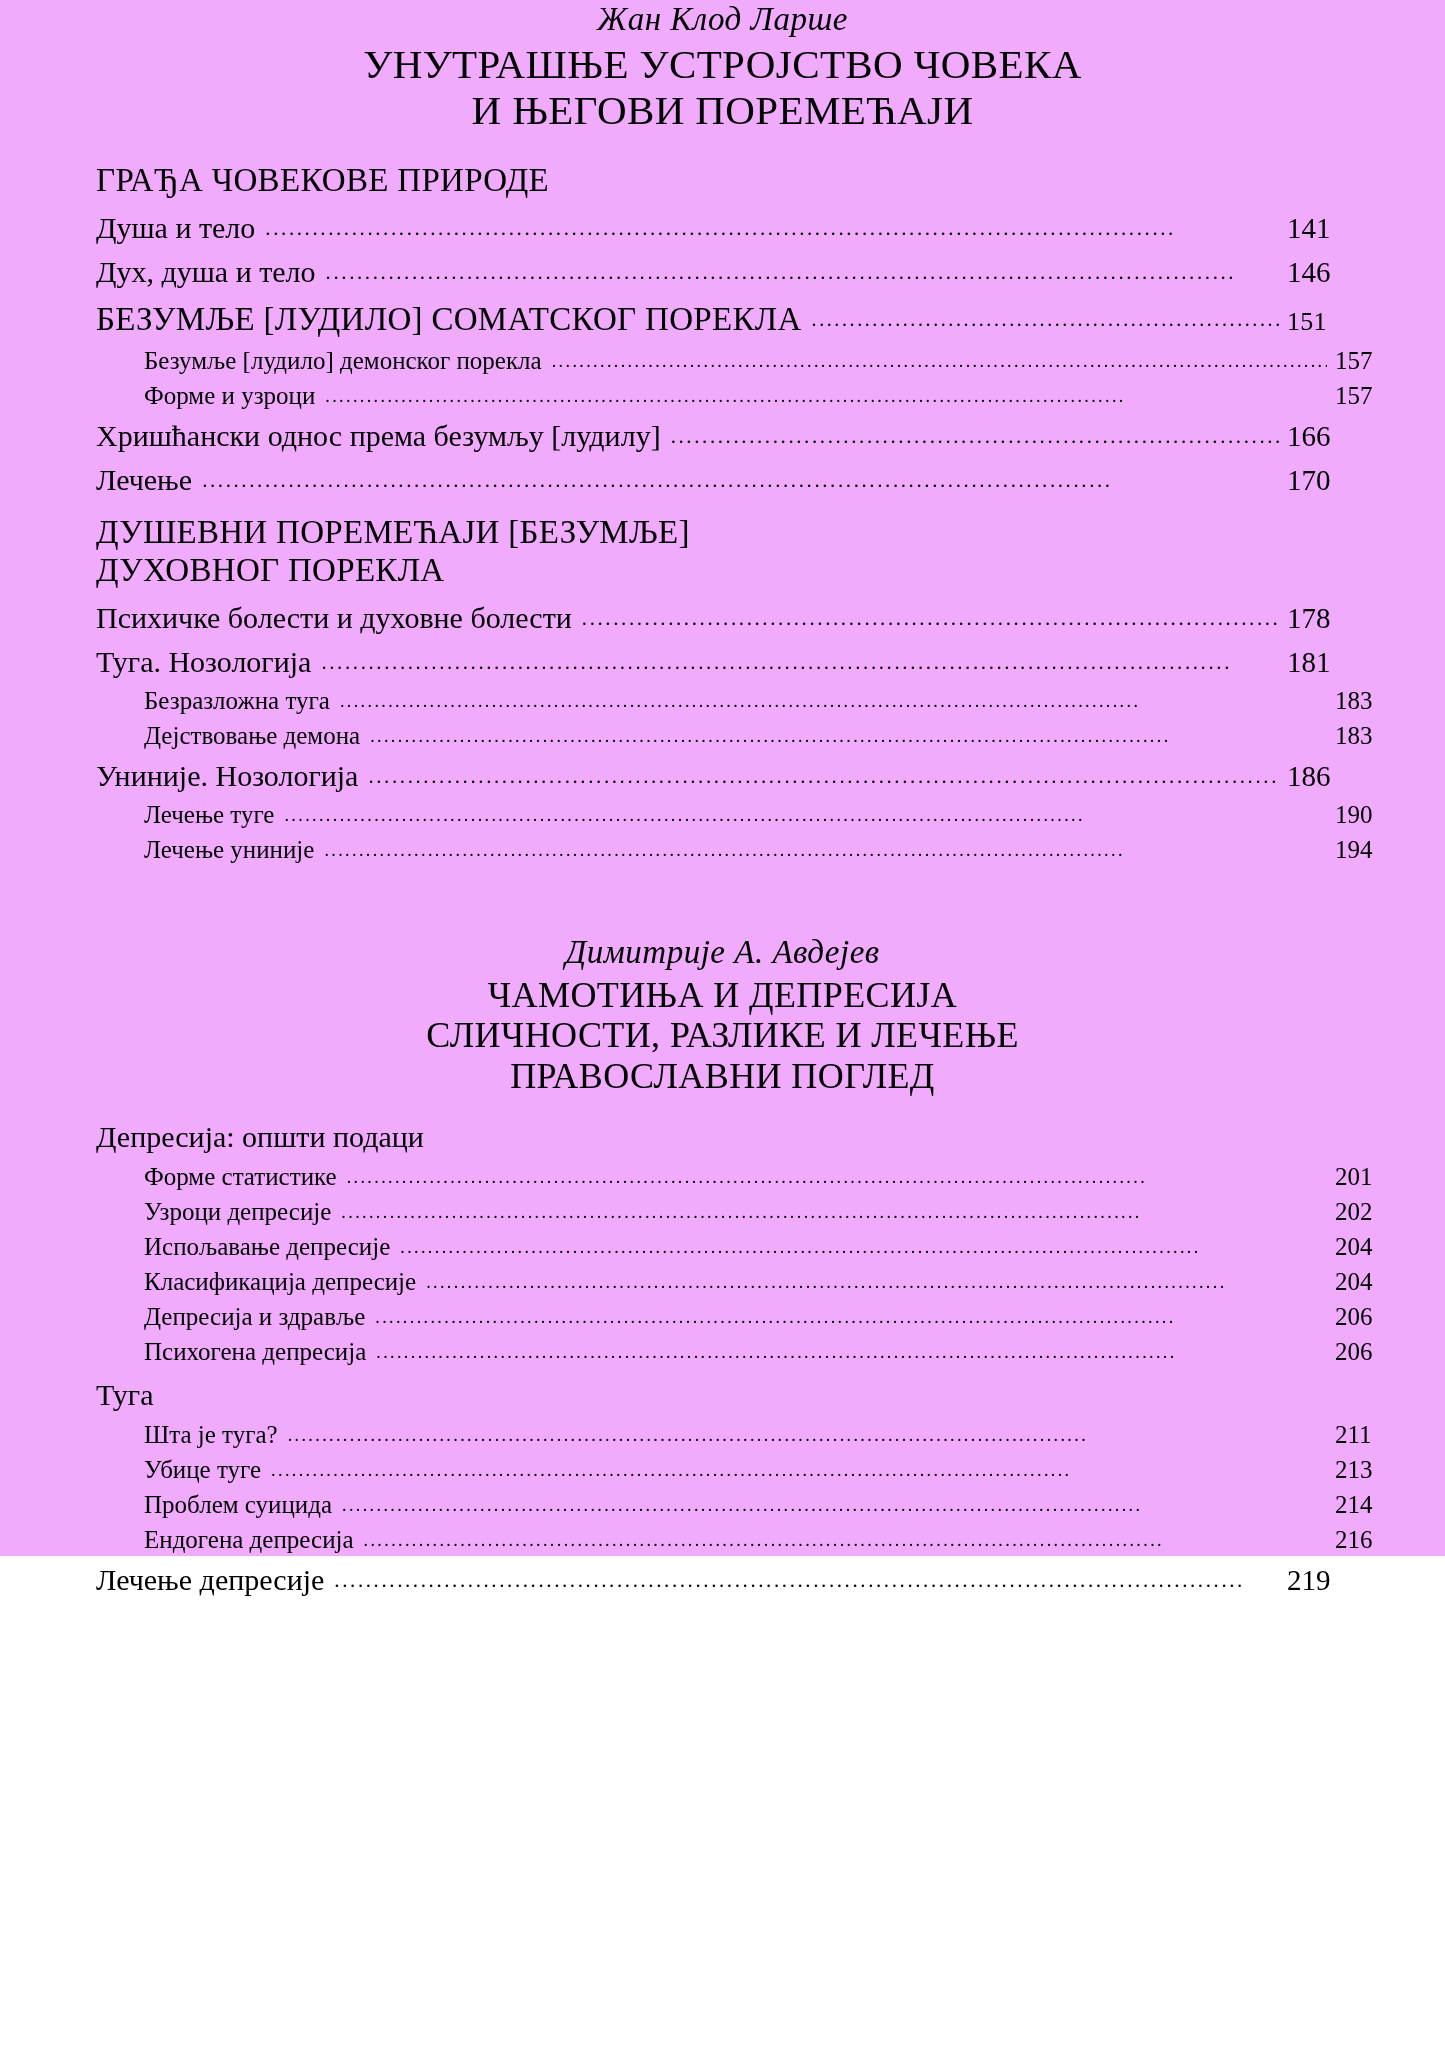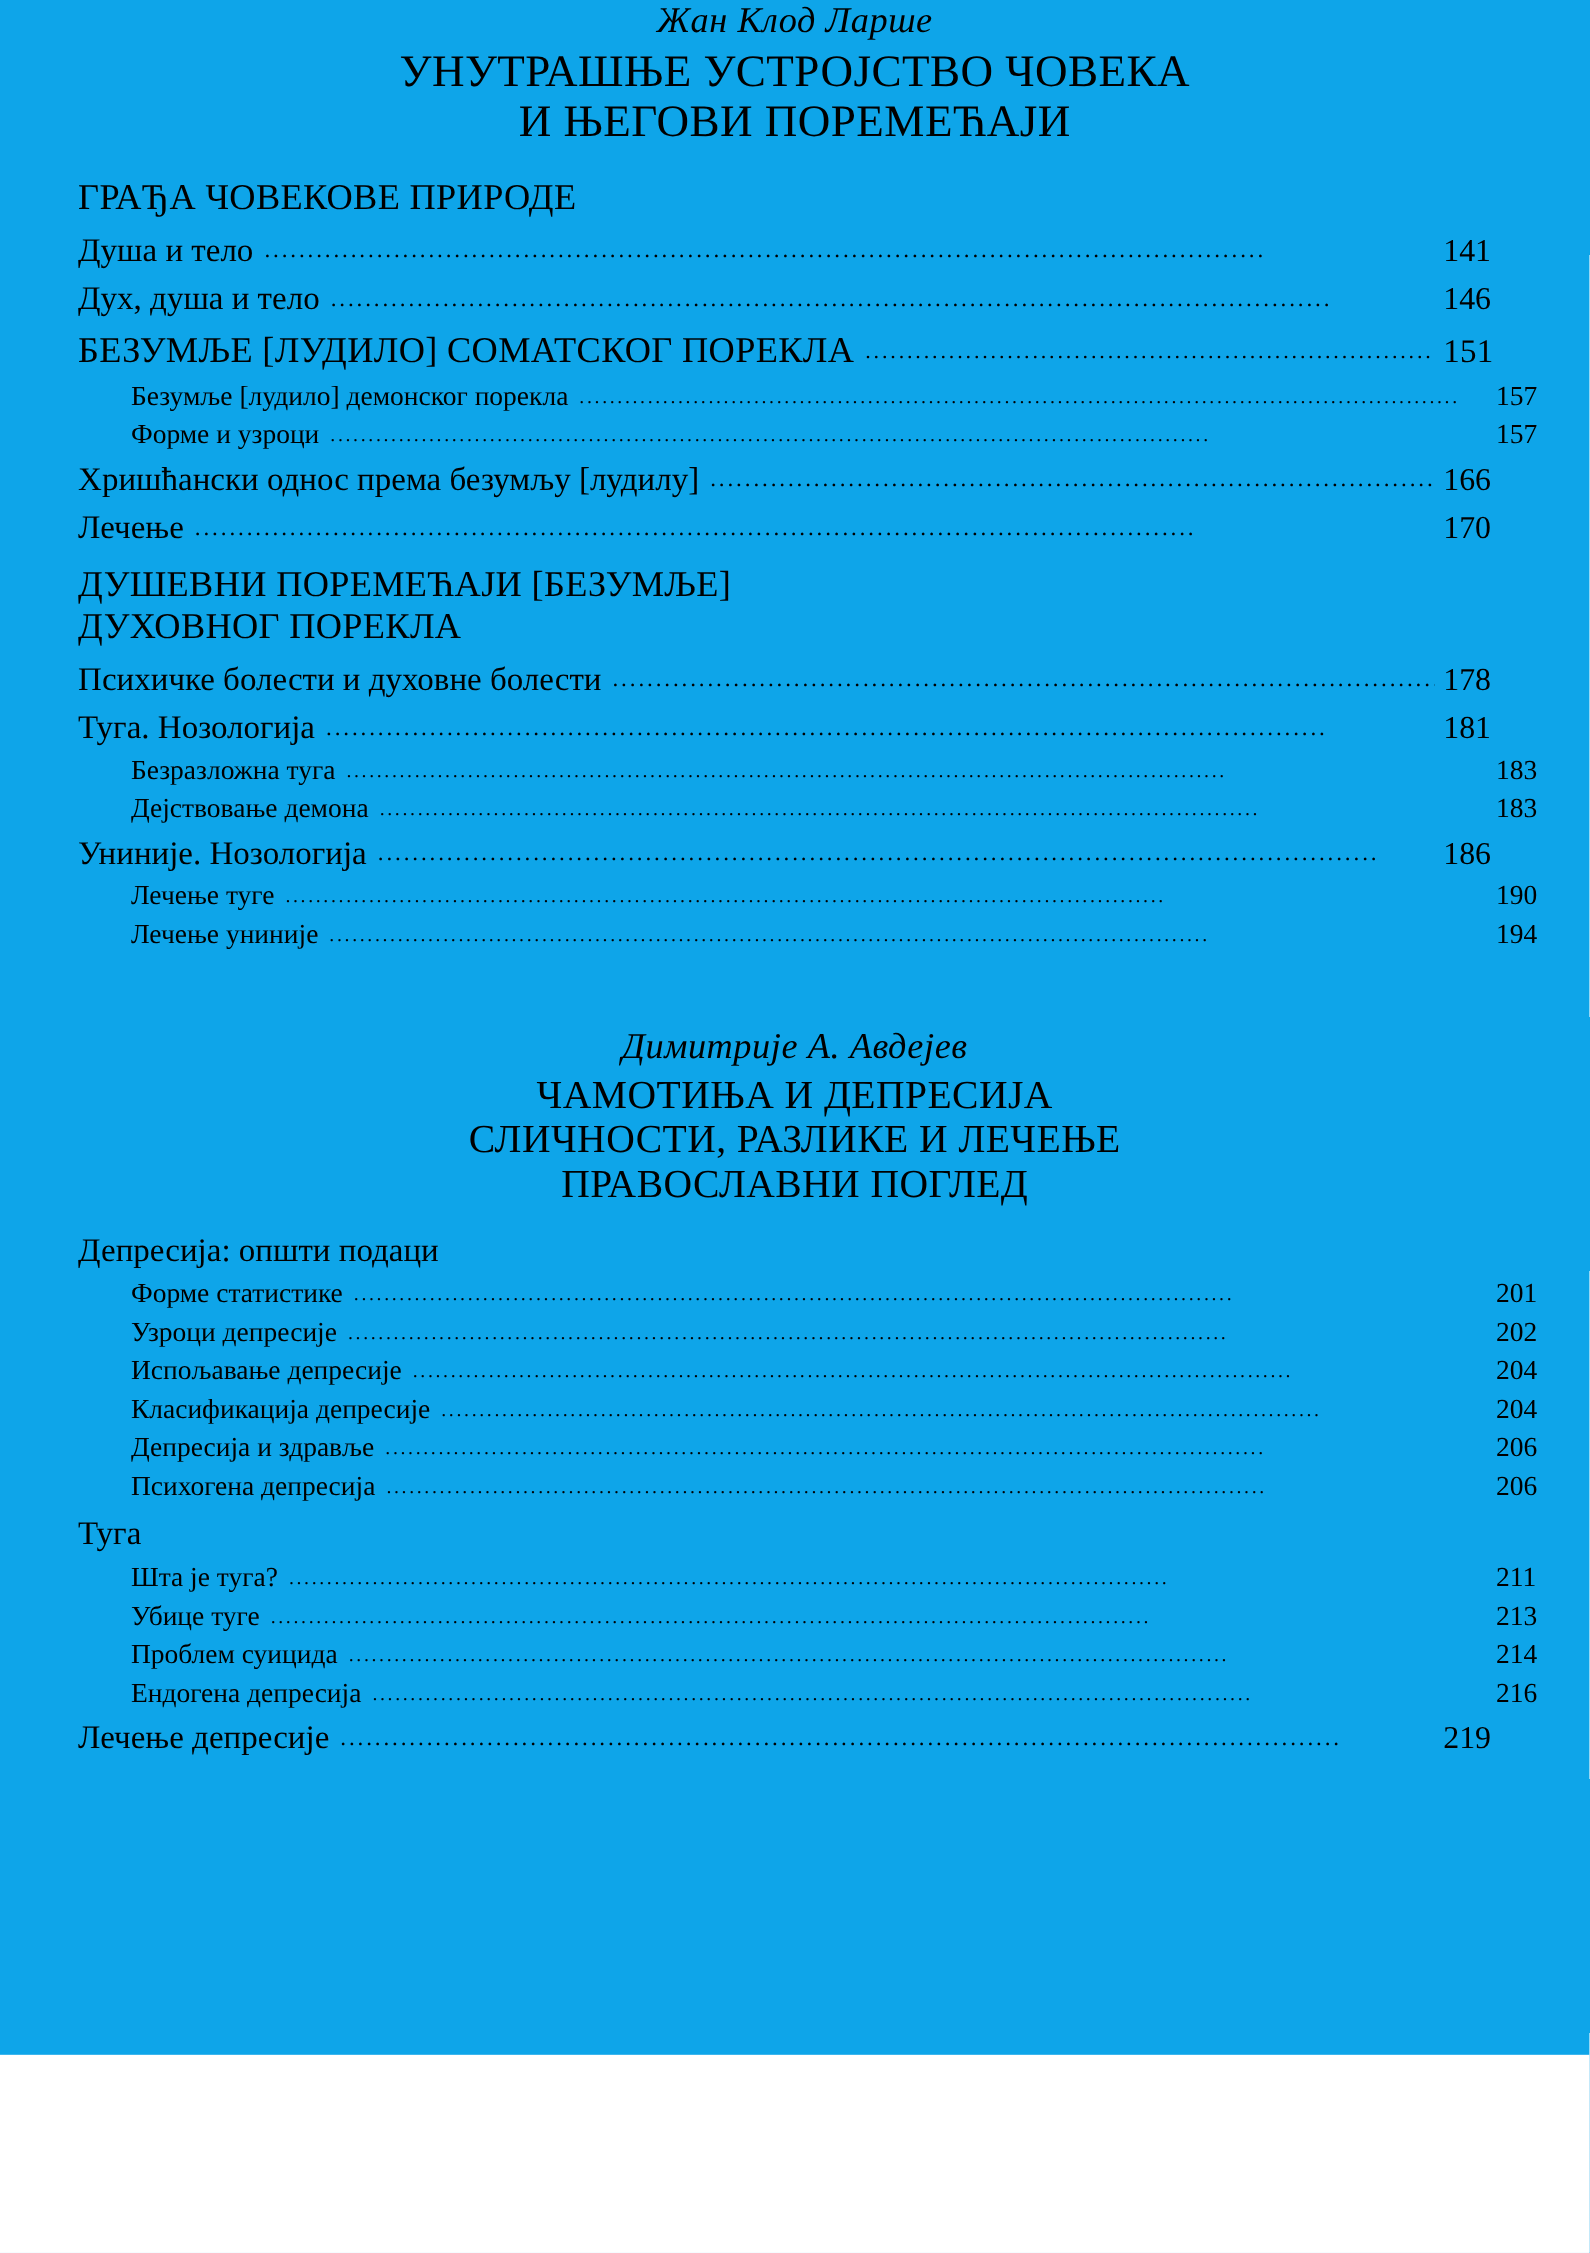--- a/index.html
+++ b/index.html
@@ -10,24 +10,24 @@
   body {
     width: 1445px;
     height: 2048px;
     font-family: "Liberation Serif", "DejaVu Serif", serif;
     color: #000000;
     -webkit-font-smoothing: antialiased;
   }
   .page {
     position: relative;
     width: 1445px;
-    height: 1868px;
+    height: 1556px;
     box-sizing: border-box;
-    padding: 0 71px;
-    background: #0ea5e9;
+    padding: 0 96px;
+    background: #f0abfc;
   }
 
   
   .work { width: 100%; }
   .work + .work { margin-top: 67px; }
 
   .work-head {
     text-align: center;
     margin: 0 auto;
   }
@@ -78,21 +78,21 @@
     min-width: 62px;
     white-space: nowrap;
   }
 
   
   .lvl-section {            
     font-size: 33px;
     padding: 11px 0 6px 0;
     letter-spacing: 0.3px;
   }
-  .lvl-section .toc-page { font-size: 30px; }
+  .lvl-section .toc-page { font-size: 26px; }
   .lvl-section .toc-dots { font-size: 20px; top: -4px; }
 
   .lvl-1 {                  
     font-size: 30px;
     padding: 9px 0 5px 0;
   }
   .lvl-1 .toc-page { font-size: 29px; }
 
   .lvl-2 {                  
     font-size: 25px;

